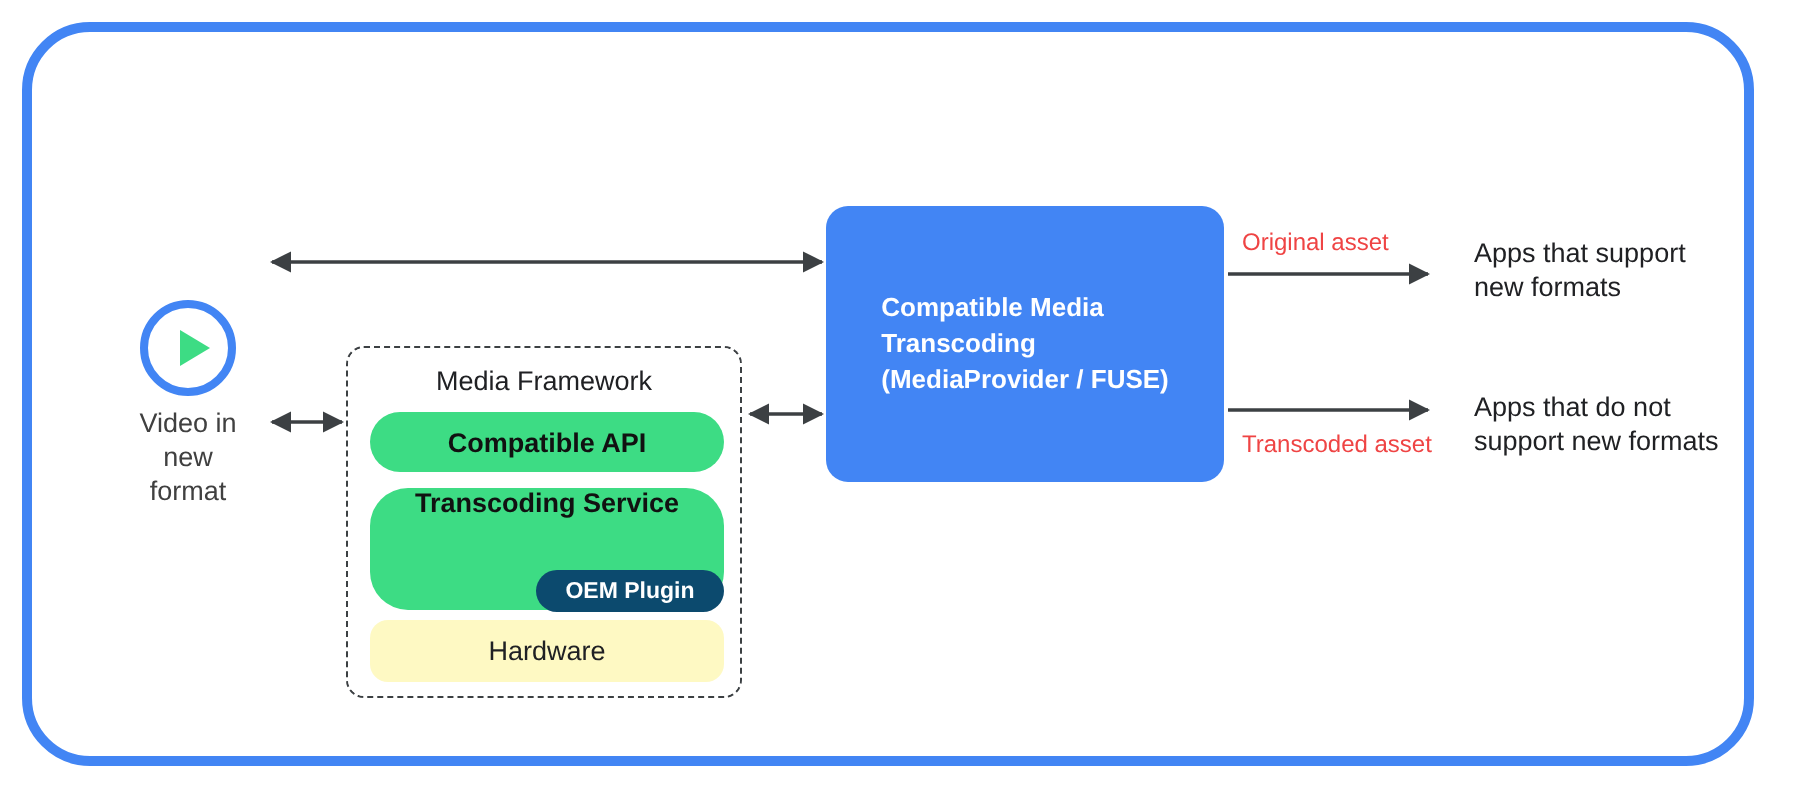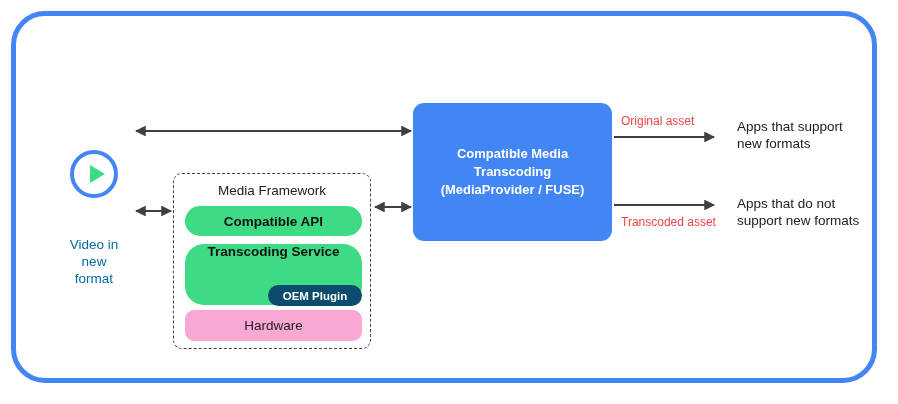--- a/index.html
+++ b/index.html
@@ -55,23 +55,22 @@
     border-left: 15px solid #3DDC84;
   }
   .video-caption {
     position: absolute;
     left: 47px;
     top: 203px;
     width: 94px;
     text-align: center;
     font-size: 13.5px;
     line-height: 17px;
-    color: #0369a1;
+    color: #404040;
     white-space: pre-line;
-    margin-top: 33px;
   }
 
   
   .framework-box {
     position: absolute;
     left: 173px;
     top: 173px;
     width: 198px;
     height: 176px;
     border: 1.6px dashed #3c4043;
@@ -116,21 +115,21 @@
     color: #111111;
     font-weight: bold;
     border-radius: 19px;
     align-items: flex-start;
   }
   .fw-hardware {
     left: 185px;
     top: 310px;
     width: 177px;
     height: 31px;
-    background: #f9a8d4;
+    background: #fef9c3;
     color: #202124;
     font-weight: normal;
     border-radius: 9px;
   }
   .oem-plugin {
     position: absolute;
     left: 268px;
     top: 285px;
     width: 94px;
     height: 21px;
@@ -156,21 +155,21 @@
     display: flex;
     align-items: center;
     justify-content: center;
     box-sizing: border-box;
   }
   .cmt-label {
     color: #ffffff;
     font-size: 13px;
     font-weight: bold;
     line-height: 18px;
-    text-align: center;
+    text-align: left;
     white-space: pre-line;
   }
 
   
   .arrow-svg {
     position: absolute;
     left: 0;
     top: 0;
     width: 898px;
     height: 404px;

